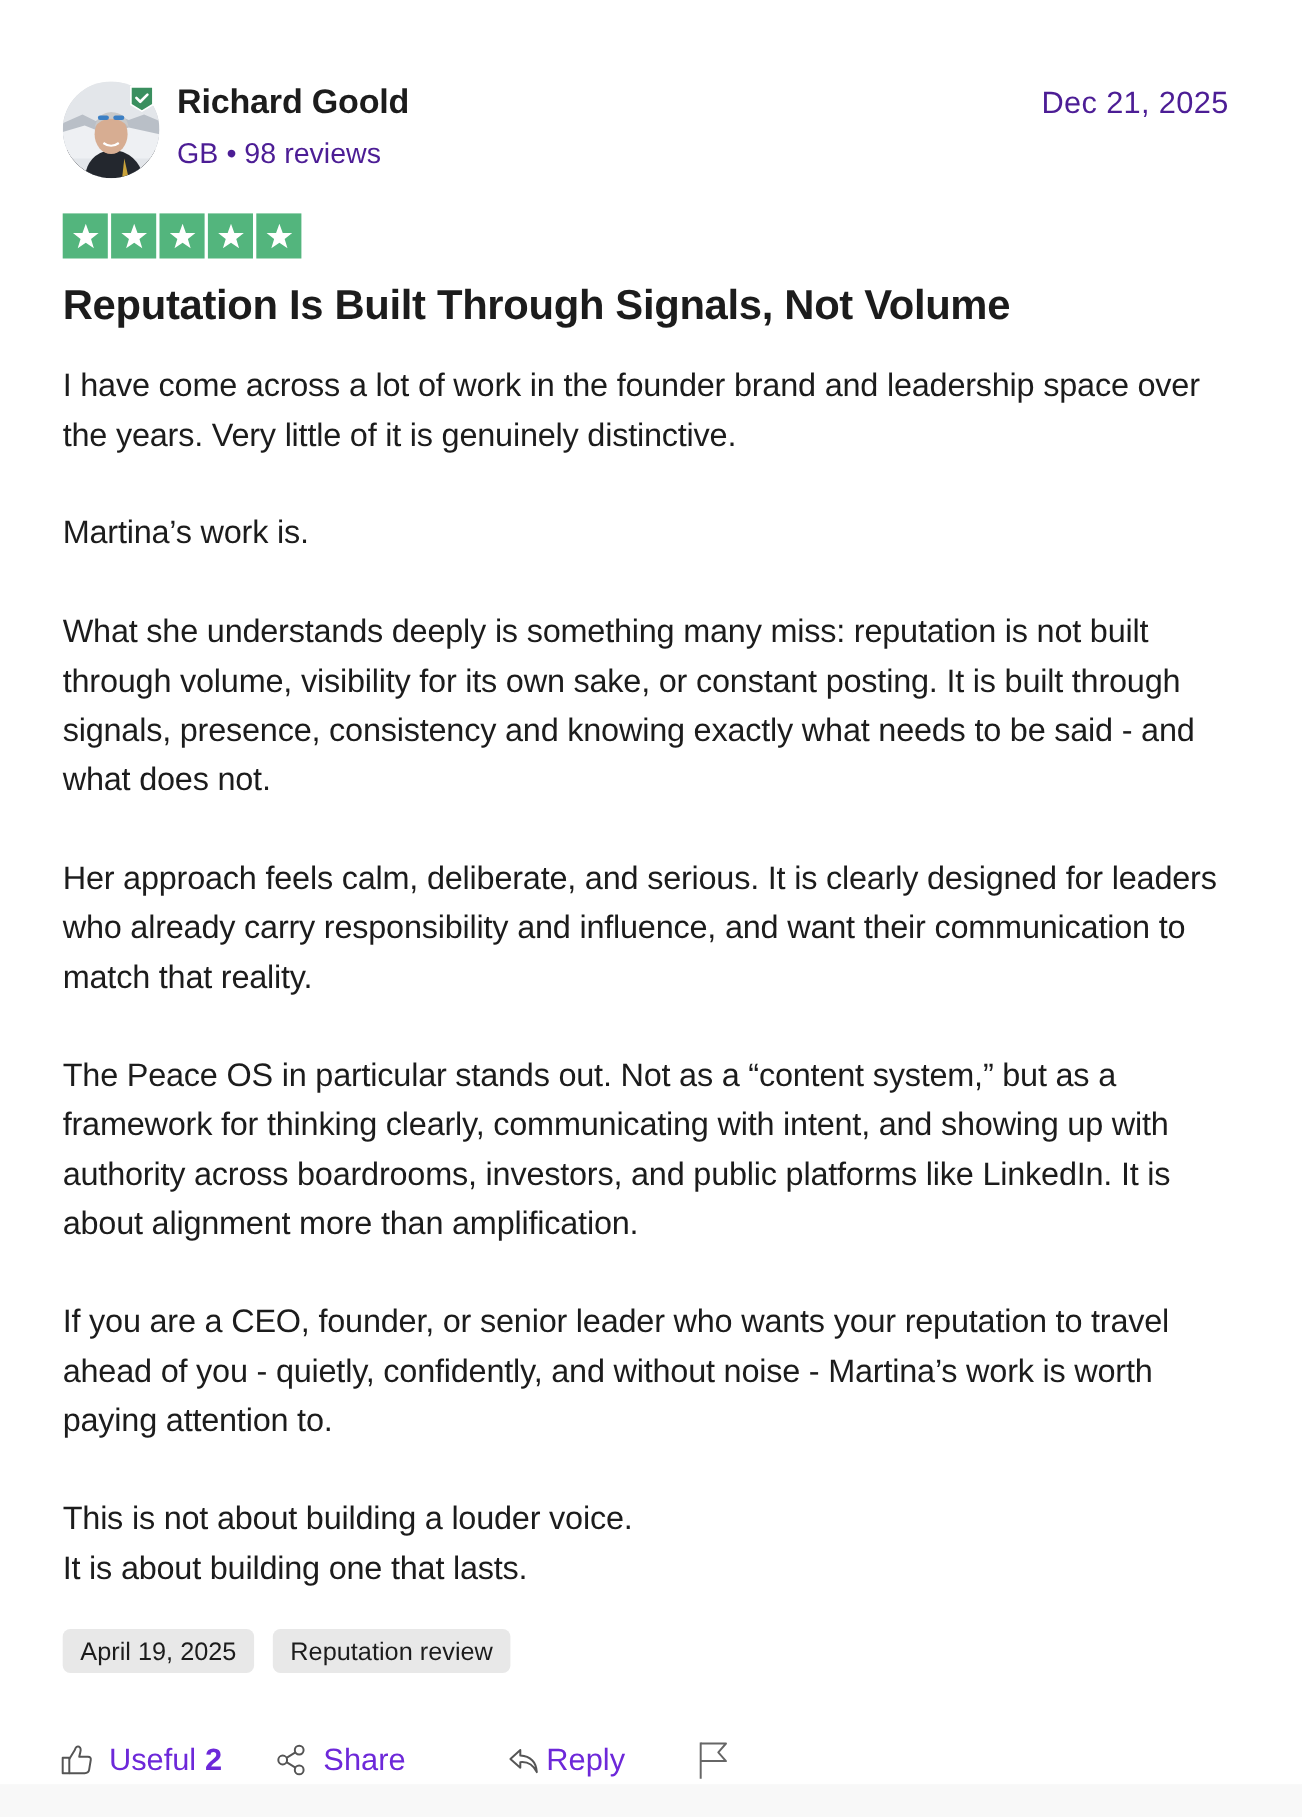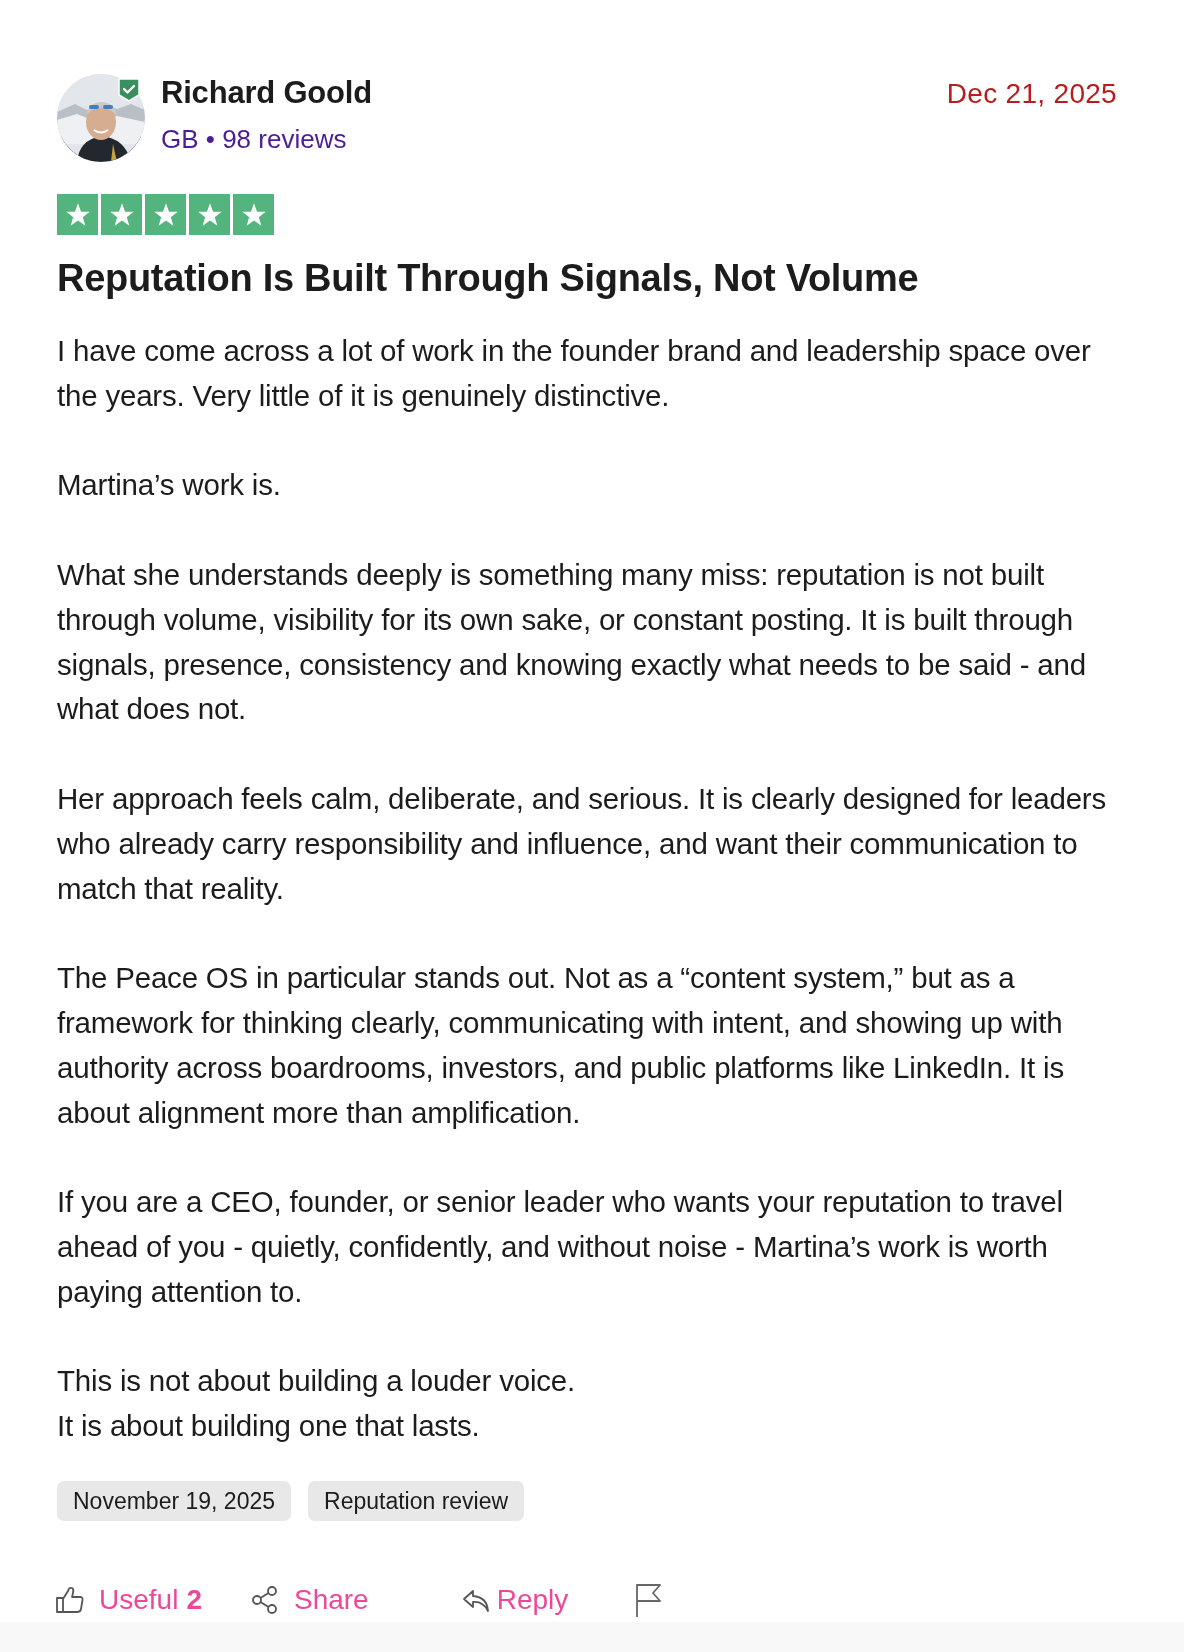--- a/index.html
+++ b/index.html
@@ -11,37 +11,37 @@
     .header { position: absolute; left: 57px; top: 74px; width: 1060px; height: 90px; }
     .avatar-wrap { position: absolute; left: 0; top: 0; width: 88px; height: 88px; }
     .avatar { width: 88px; height: 88px; border-radius: 50%; overflow: hidden;
       background: radial-gradient(circle at 50% 48%, #d9b8a0 0 18%, transparent 19%),
                   linear-gradient(180deg, #e4e6ea 0%, #c9cdd3 40%, #eef0f2 55%, #dfe2e6 70%, #2a2e36 71%, #20242b 100%); }
     .avatar svg { width: 88px; height: 88px; display: block; }
     .verified { position: absolute; left: 61px; top: 4px; width: 22px; height: 24px; }
     .user-info { position: absolute; left: 104px; top: 0; }
     .user-name { font-size: 31px; font-weight: 700; color: #1c1c1c; line-height: 38px; letter-spacing: -0.2px; }
     .user-meta { font-size: 26px; color: #4c1d95; line-height: 34px; margin-top: 10px; }
-    .review-date { position: absolute; right: 0; top: 2px; font-size: 28px; color: #b91c1c; line-height: 36px; letter-spacing: 0.3px; }
+    .review-date { position: absolute; right: 0; top: 2px; font-size: 28px; color: #4c1d95; line-height: 36px; letter-spacing: 0.3px; }
 
     .stars { position: absolute; left: 57px; top: 194px; display: flex; gap: 3px; }
     .star { width: 41px; height: 41px; background: #53b57d; display: flex; align-items: center; justify-content: center; }
     .star svg { width: 28px; height: 28px; }
 
     .title { position: absolute; left: 57px; top: 258px; font-size: 38px; font-weight: 700; color: #1c1c1c; line-height: 40px; letter-spacing: -0.3px; }
 
     .body { position: absolute; left: 57px; top: 329px; width: 1080px; font-size: 29.5px; line-height: 44.8px; color: #1c1c1c; letter-spacing: -0.2px; }
     .body p { margin-bottom: 44.8px; }
     .body p:last-child { margin-bottom: 0; }
 
     .tags { position: absolute; left: 57px; top: 1481px; display: flex; gap: 17px; }
     .tag { height: 40px; padding: 0 16px; background: #e8e8e8; border-radius: 7px; font-size: 23px; color: #1c1c1c; line-height: 40px; }
 
     .actions { position: absolute; left: 55px; top: 1578px; height: 44px; display: flex; align-items: center; }
-    .action { display: flex; align-items: center; color: #ec4899; font-size: 28px; cursor: pointer; }
+    .action { display: flex; align-items: center; color: #6d28d9; font-size: 28px; cursor: pointer; }
     .action svg { display: block; }
     .action .label { margin-left: 14px; }
     .action .count { font-weight: 700; margin-left: 8px; }
     .act-useful { margin-right: 48px; }
     .act-share { margin-right: 92px; }
     .act-reply { margin-right: 66px; }
   </style>
 </head>
 <body>
 
@@ -127,21 +127,21 @@
     <p>Her approach feels calm, deliberate, and serious. It is clearly designed for leaders who already carry responsibility and influence, and want their communication to match that reality.</p>
     <p>The Peace OS in particular stands out. Not as a “content system,” but as a framework for thinking clearly, communicating with intent, and showing up with authority across boardrooms, investors, and public platforms like LinkedIn. It is about alignment more than amplification.</p>
     <p>If you are a CEO, founder, or senior leader who wants your reputation to travel ahead of you - quietly, confidently, and without noise - Martina’s work is worth paying attention to.</p>
     <p>
       <span>This is not about building a louder voice.</span><br>
       <span>It is about building one that lasts.</span>
     </p>
   </div>
 
   <div class="tags">
-    <span class="tag">November 19, 2025</span>
+    <span class="tag">April 19, 2025</span>
     <span class="tag">Reputation review</span>
   </div>
 
   <div class="actions">
     <div class="action act-useful">
       <span>
         <svg width="30" height="30" viewBox="0 0 30 30" fill="none" stroke="#555" stroke-width="1.8" stroke-linejoin="round">
           <rect x="2" y="13" width="6" height="14"></rect>
           <path d="M8 14 L13 6 Q14 2 17 3 Q19 4 18 8 L17 12 L25 12 Q28 12 27.5 15 L26 24 Q25.5 27 22 27 L8 27"></path>
         </svg>

